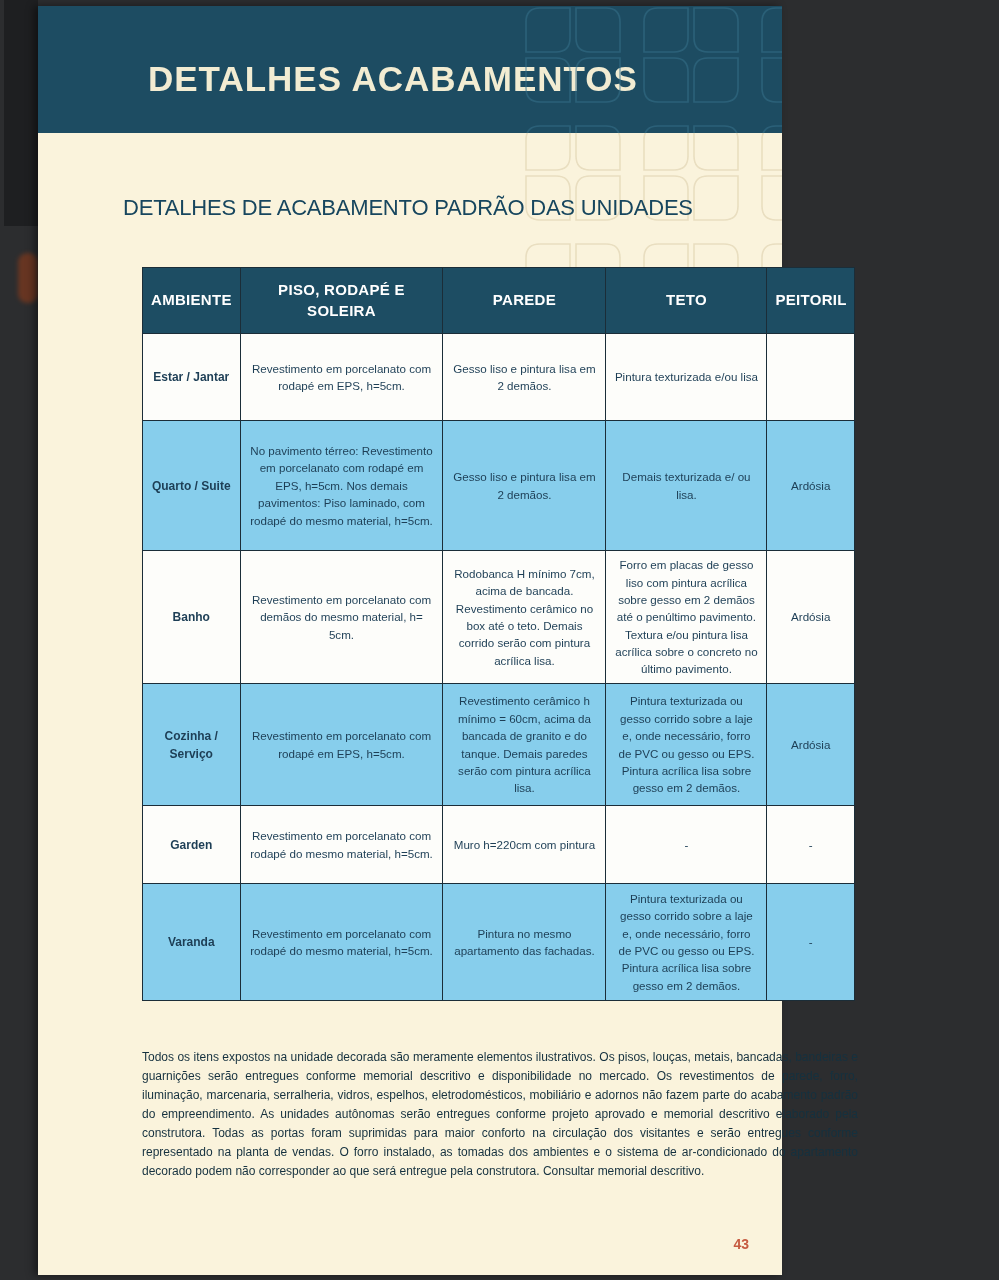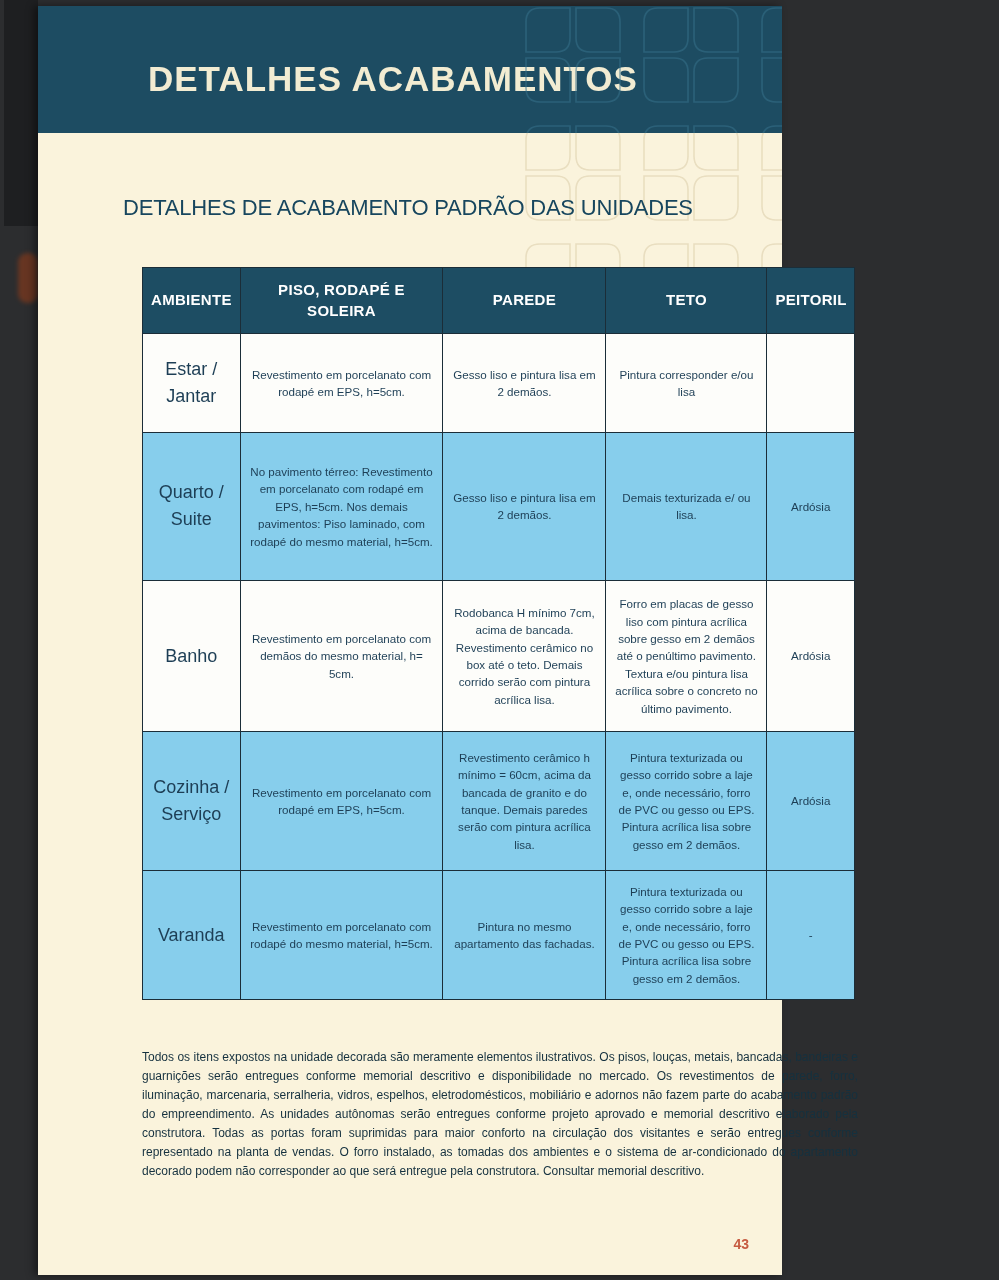--- a/index.html
+++ b/index.html
@@ -51,21 +51,21 @@
     padding:4px 8px;vertical-align:middle;text-align:center;
   }
   table.fin thead tr{height:66px;}
   table.fin th{
     background:#1d4d63;color:#ffffff;
     font-size:15px;font-weight:700;letter-spacing:.3px;line-height:1.35;
   }
   table.fin td{
     font-size:11.6px;line-height:1.5;color:#1d3e55;
   }
-  table.fin td.amb{font-weight:400;font-size:18px;}
+  table.fin td.amb{font-weight:700;font-size:12px;}
   table.fin tr.alt td{background:#87ceec;text-align:center;}
   table.fin tbody tr:nth-child(1){height:87px;}
   table.fin tbody tr:nth-child(2){height:130px;}
   table.fin tbody tr:nth-child(3){height:133px;}
   table.fin tbody tr:nth-child(4){height:122px;}
   table.fin tbody tr:nth-child(5){height:78px;}
   table.fin tbody tr:nth-child(6){height:117px;}
   .footnote{
     position:absolute;left:104px;top:1042px;width:716px;
     font-size:12px;line-height:1.58;color:#15313f;
@@ -128,21 +128,21 @@
         <th>PAREDE</th>
         <th>TETO</th>
         <th>PEITORIL</th>
       </tr>
     </thead>
     <tbody>
       <tr>
         <td class="amb">Estar / Jantar</td>
         <td>Revestimento em porcelanato com rodapé em EPS, h=5cm.</td>
         <td>Gesso liso e pintura lisa em 2 demãos.</td>
-        <td>Pintura corresponder e/ou lisa</td>
+        <td>Pintura texturizada e/ou lisa</td>
         <td></td>
       </tr>
       <tr class="alt">
         <td class="amb">Quarto / Suite</td>
         <td>No pavimento térreo: Revestimento em porcelanato com rodapé em EPS, h=5cm. Nos demais pavimentos: Piso laminado, com rodapé do mesmo material, h=5cm.</td>
         <td>Gesso liso e pintura lisa em 2 demãos.</td>
         <td>Demais texturizada e/ ou lisa.</td>
         <td>Ardósia</td>
       </tr>
       <tr>
@@ -152,20 +152,27 @@
         <td>Forro em placas de gesso liso com pintura acrílica sobre gesso em 2 demãos até o penúltimo pavimento. Textura e/ou pintura lisa acrílica sobre o concreto no último pavimento.</td>
         <td>Ardósia</td>
       </tr>
       <tr class="alt">
         <td class="amb">Cozinha / Serviço</td>
         <td>Revestimento em porcelanato com rodapé em EPS, h=5cm.</td>
         <td>Revestimento cerâmico h mínimo = 60cm, acima da bancada de granito e do tanque. Demais paredes serão com pintura acrílica lisa.</td>
         <td>Pintura texturizada ou gesso corrido sobre a laje e, onde necessário, forro de PVC ou gesso ou EPS. Pintura acrílica lisa sobre gesso em 2 demãos.</td>
         <td>Ardósia</td>
       </tr>
+      <tr>
+        <td class="amb">Garden</td>
+        <td>Revestimento em porcelanato com rodapé do mesmo material, h=5cm.</td>
+        <td>Muro h=220cm com pintura</td>
+        <td>-</td>
+        <td>-</td>
+      </tr>
       <tr class="alt">
         <td class="amb">Varanda</td>
         <td>Revestimento em porcelanato com rodapé do mesmo material, h=5cm.</td>
         <td>Pintura no mesmo apartamento das fachadas.</td>
         <td>Pintura texturizada ou gesso corrido sobre a laje e, onde necessário, forro de PVC ou gesso ou EPS. Pintura acrílica lisa sobre gesso em 2 demãos.</td>
         <td>-</td>
       </tr>
     </tbody>
   </table>
 

